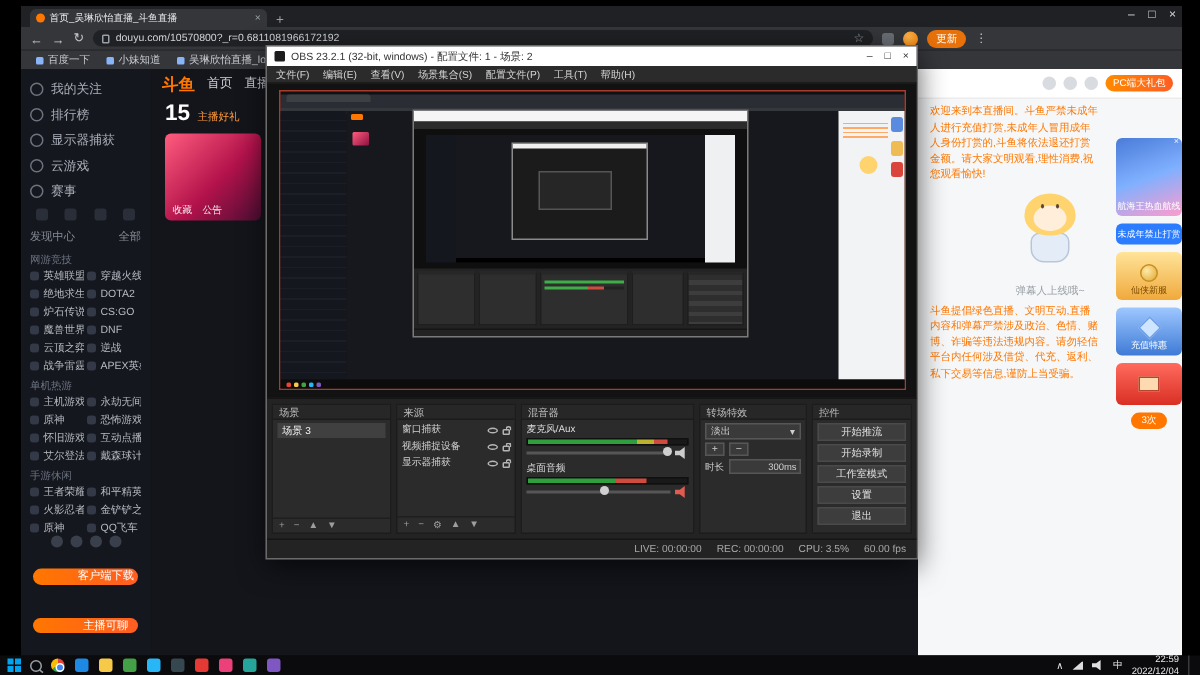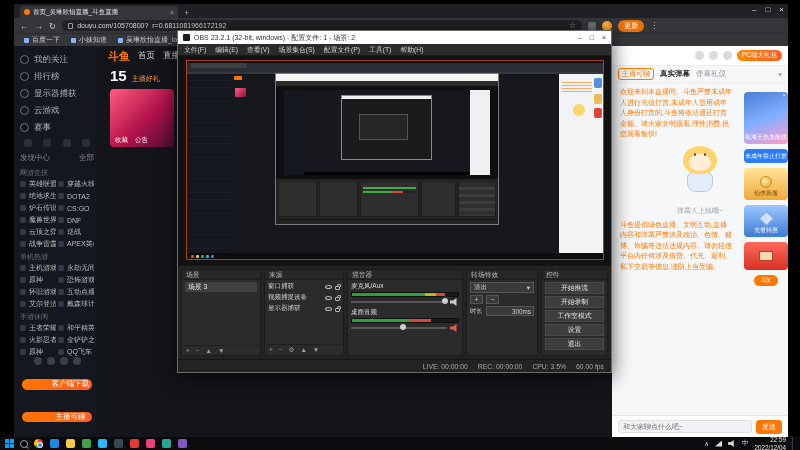--- a/index.html
+++ b/index.html
@@ -331,41 +331,31 @@
         </div>
       </div>
 
       <div class="chat">
         <div class="chat-header">
           <span class="ch-icon"></span>
           <span class="ch-icon"></span>
           <span class="ch-icon"></span>
           <span class="chat-pill">PC端大礼包</span>
         </div>
-        <div class="chat-tabs">
-          <span class="chip">主播可聊</span>
-          <span class="tab-active">真实弹幕</span>
-          <span>弹幕礼仪</span>
-          <span class="chat-caret">▾</span>
-        </div>
         <div class="notice">欢迎来到本直播间。斗鱼严禁未成年人进行充值打赏,未成年人冒用成年人身份打赏的,斗鱼将依法退还打赏金额。请大家文明观看,理性消费,祝您观看愉快!</div>
         <div class="mascot">
           <div class="m-head">
             <div class="m-face"></div>
             <span class="m-eye" style="left:11px;"></span>
             <span class="m-eye" style="left:21px;"></span>
           </div>
           <div class="m-body"></div>
         </div>
         <div class="mascot-caption">弹幕人上线哦~</div>
         <div class="notice">斗鱼提倡绿色直播、文明互动,直播内容和弹幕严禁涉及政治、色情、赌博、诈骗等违法违规内容。请勿轻信平台内任何涉及借贷、代充、返利、私下交易等信息,谨防上当受骗。</div>
-        <div class="chat-input-row">
-          <input class="chat-input" placeholder="和大家聊点什么吧~" style="">
-          <button class="send-btn">发送</button>
-        </div>
       </div>
     </div>
   </div>
 
   <div class="banners">
     <div class="banner b-activity">
       <span class="b-close">×</span>
       <span class="b-label">航海王热血航线</span>
     </div>
     <div class="banner b-minor">

